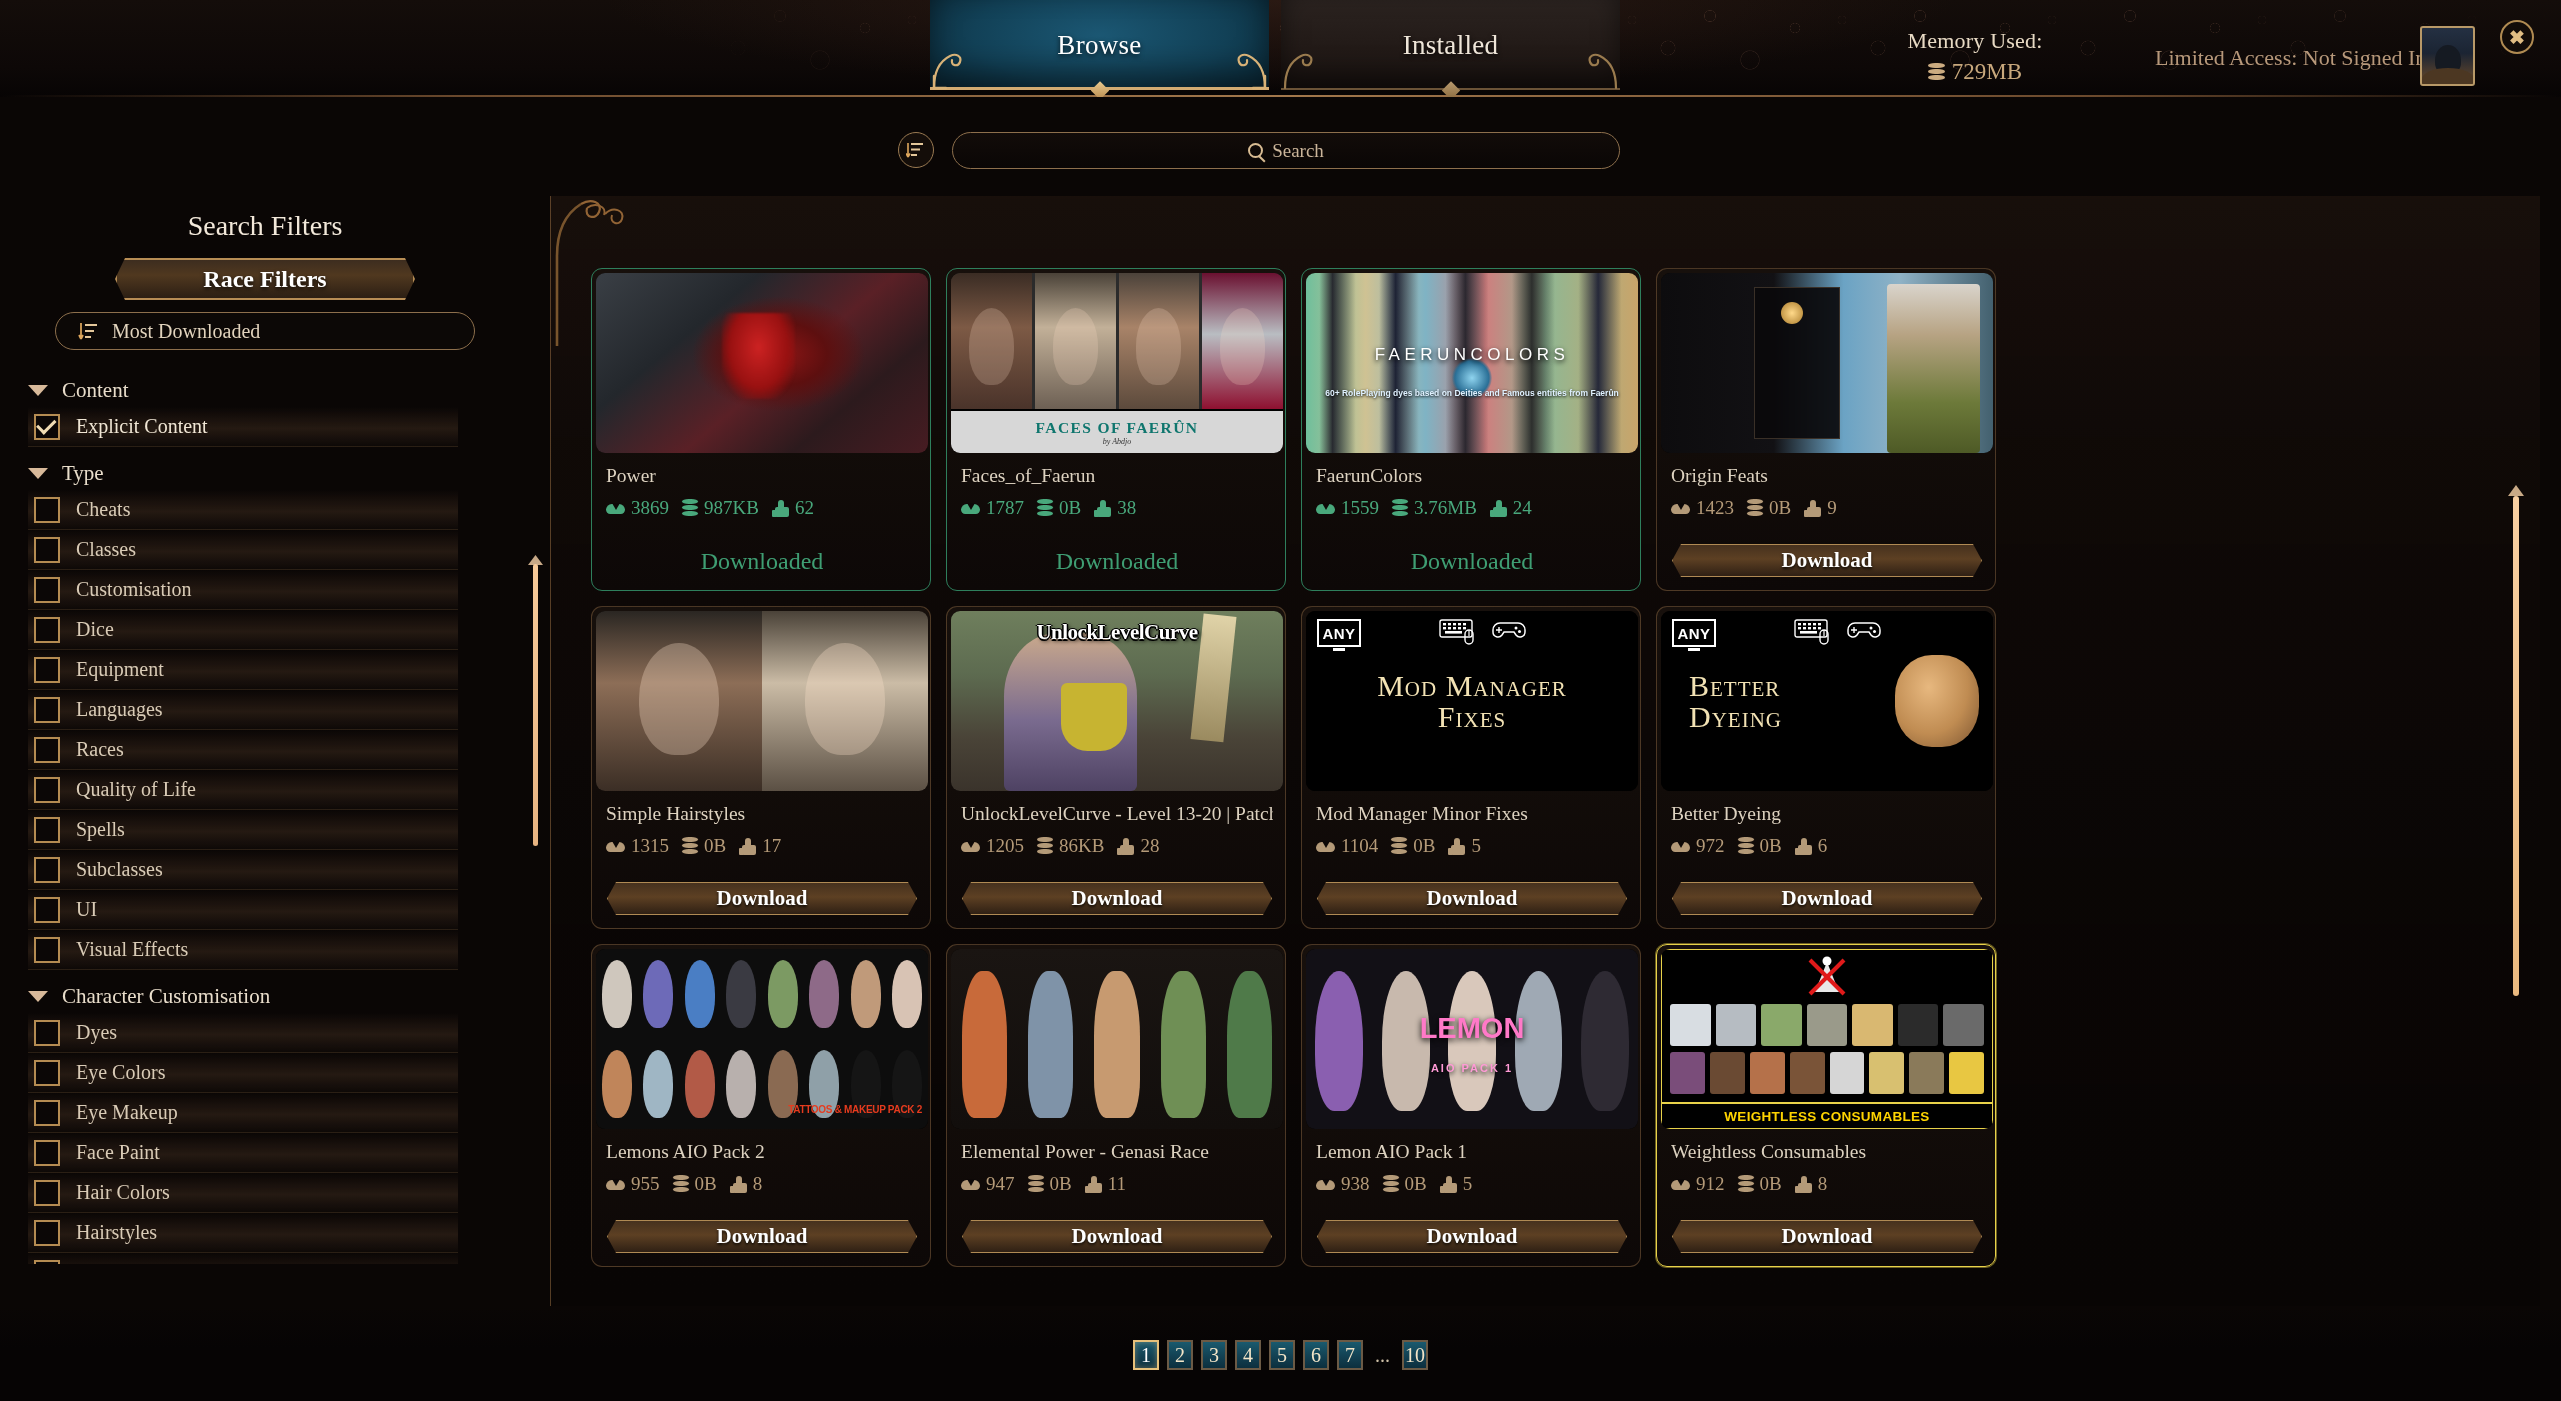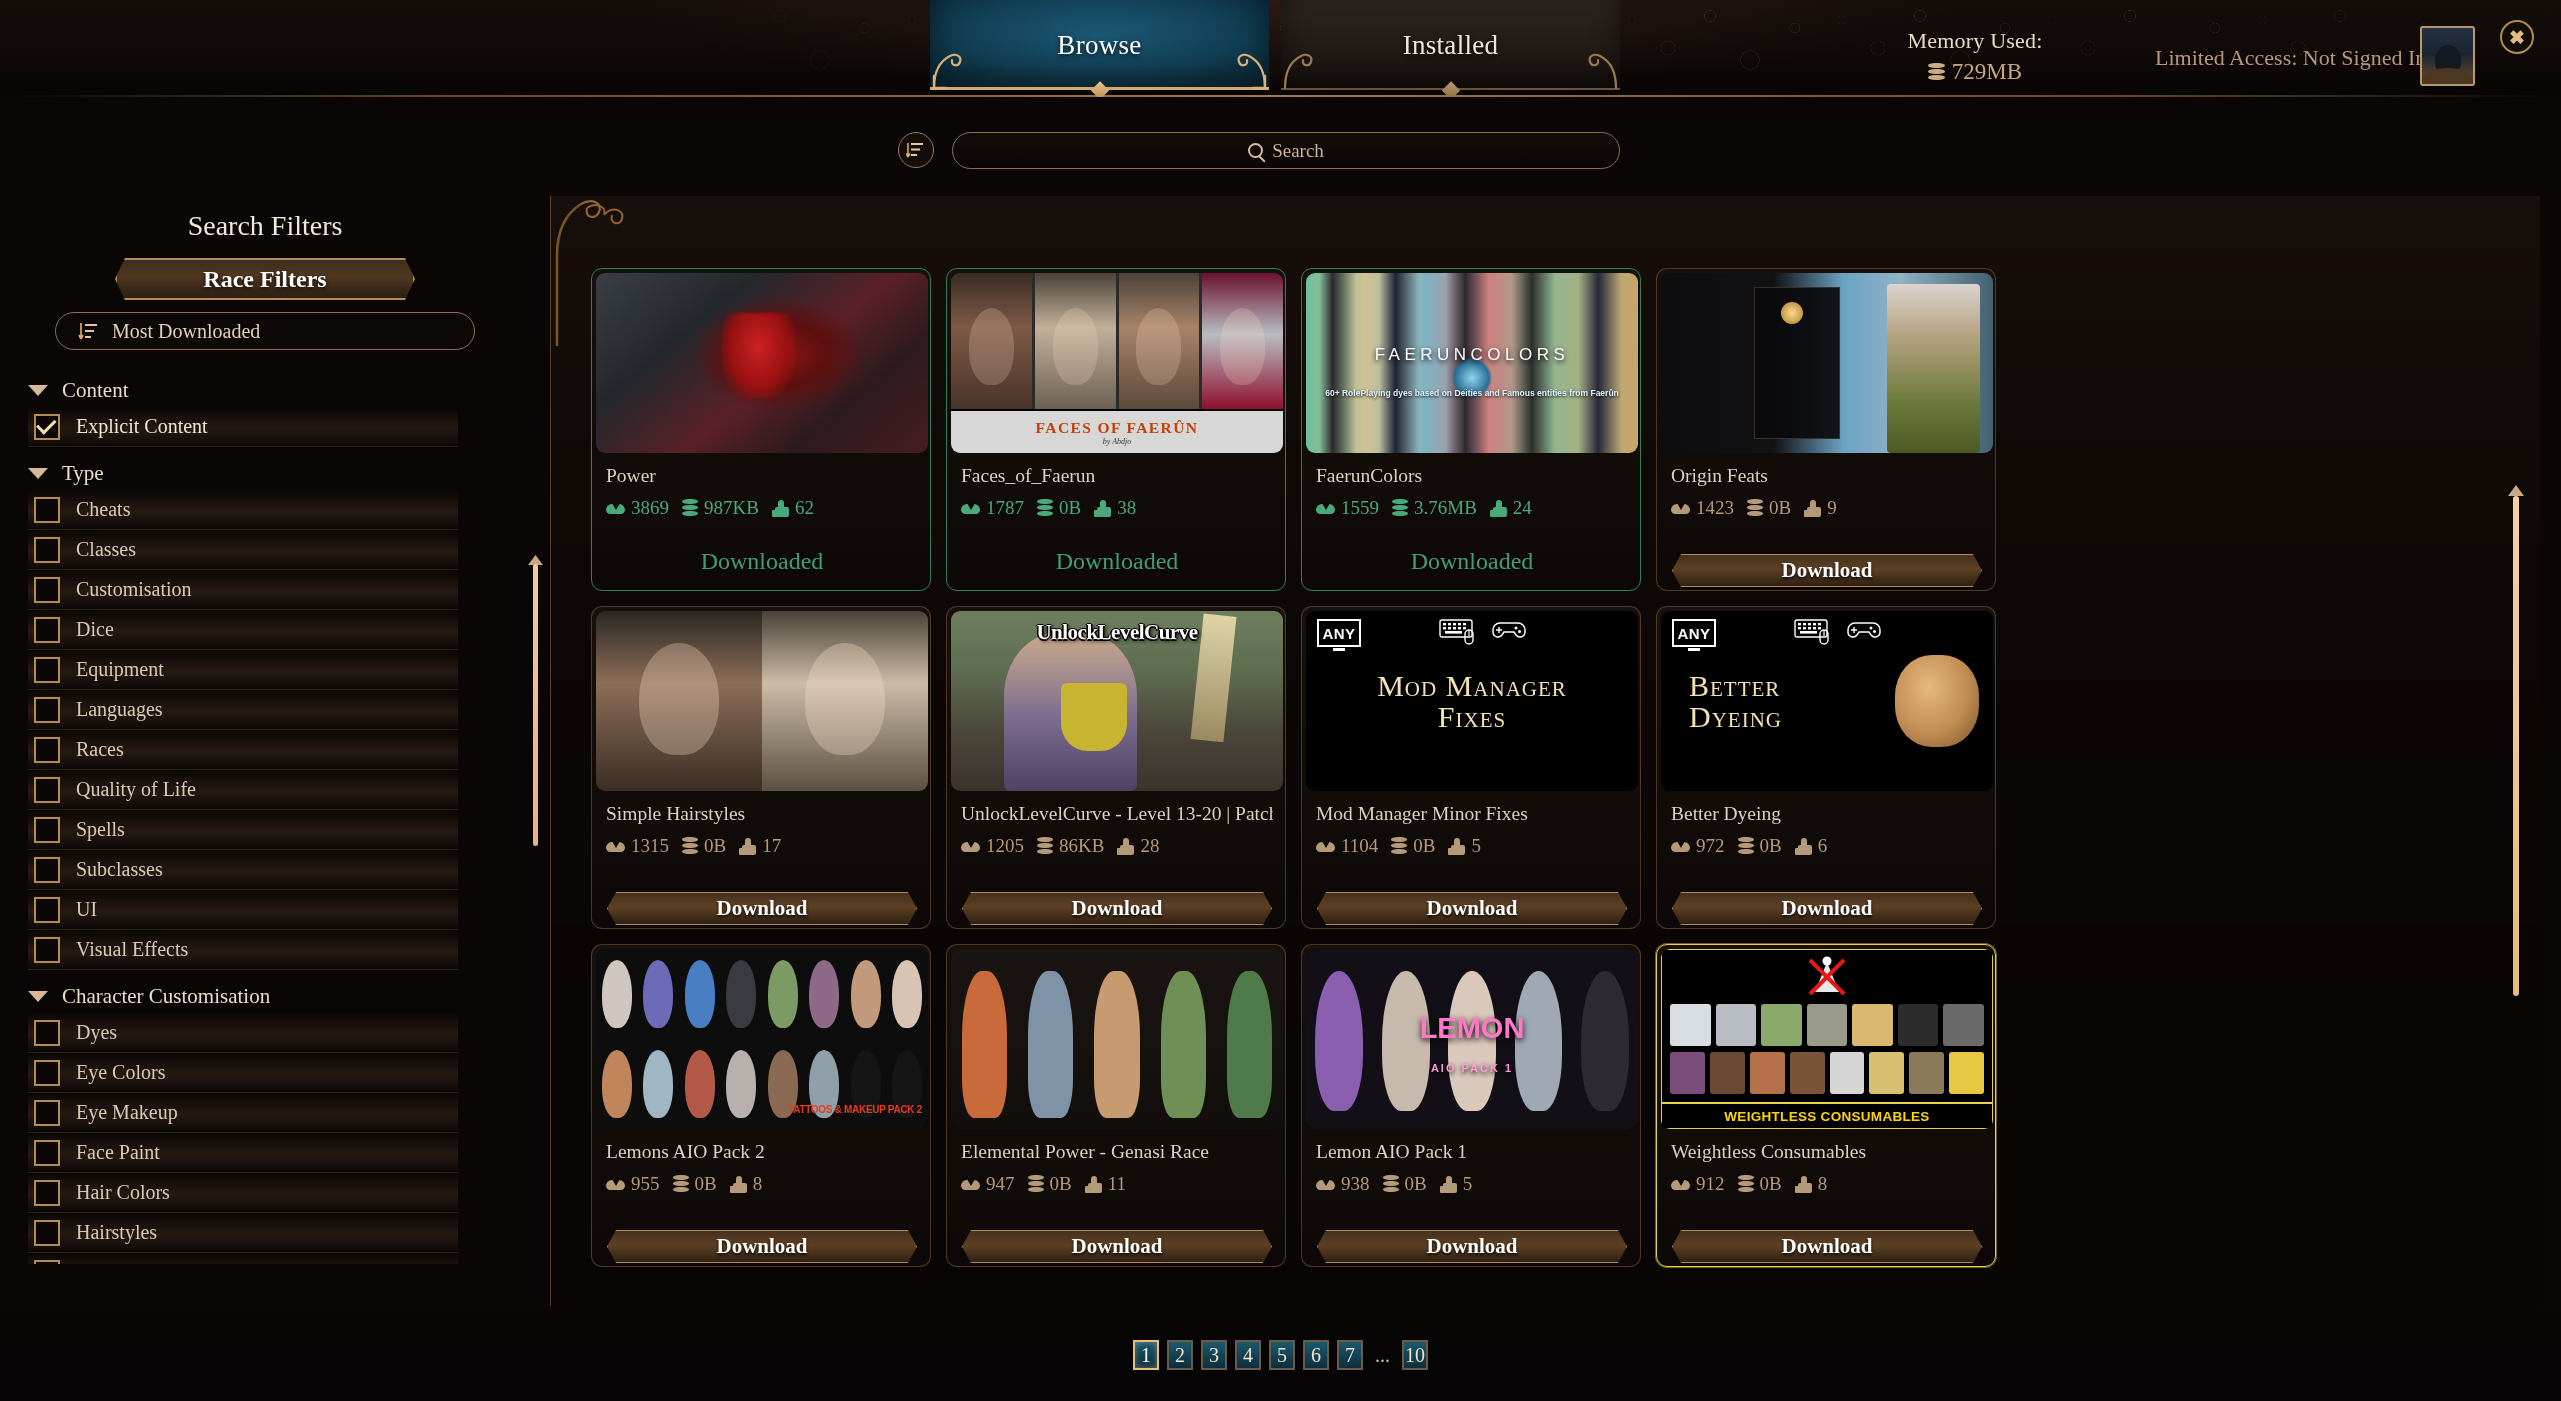--- a/index.html
+++ b/index.html
@@ -187,21 +187,21 @@
   .dl-ico .arr { position:absolute; left:6px; top:2px; width:0;height:0; border-left:4px solid transparent; border-right:4px solid transparent; border-top:7px solid #0d0807; }
   .db2 { width:16px; height:18px; position:relative; display:inline-block; }
   .db2 i { position:absolute; left:0; width:16px; height:5px; border-radius:50%/60%; background:currentColor; }
   .db2 i:nth-child(1){top:0;} .db2 i:nth-child(2){top:6px;} .db2 i:nth-child(3){top:12px;}
   .tu { width:17px; height:17px; position:relative; display:inline-block; }
   .tu .pad { position:absolute; left:3px; bottom:0; width:14px; height:10px; background:currentColor; border-radius:2px; }
   .tu .th { position:absolute; left:0; bottom:0; width:5px; height:7px; background:currentColor; border-radius:1px; }
   .tu .up { position:absolute; left:6px; top:0; width:6px; height:8px; background:currentColor; border-radius:3px 3px 0 0; }
 
   .dl-btn {
-    position:absolute; left:15px; bottom:3px; width:310px; height:33px;
+    position:absolute; left:15px; bottom:13px; width:310px; height:33px;
     display:flex; align-items:center; justify-content:center;
     color:#fff; font-size:21px; font-weight:bold; text-shadow:0 2px 3px rgba(0,0,0,.85);
     background: linear-gradient(180deg,#46311e 0%,#5d4023 45%,#2f2014 100%);
     border:1.5px solid #b08a54; border-radius:3px;
     clip-path: polygon(9px 0, calc(100% - 9px) 0, 100% 50%, calc(100% - 9px) 100%, 9px 100%, 0 50%);
   }
   .dl-state { position:absolute; left:0; bottom:15px; width:340px; text-align:center; color:#3f9e73; font-size:24px; }
 
   
   .badge-any {
@@ -223,21 +223,21 @@
   .faces { position:absolute; left:0; top:0; width:100%; height:136px; display:flex; gap:3px; background:#2b2b2b; }
   .faces > div { flex:1; position:relative; }
   .f1 { background: linear-gradient(180deg,#3a2c24 0%,#7d5a45 40%,#4a332a 100%); }
   .f2 { background: linear-gradient(180deg,#4a4238 0%,#c2b098 40%,#6d6054 100%); }
   .f3 { background: linear-gradient(180deg,#4b423a 0%,#a88368 40%,#5c4a3c 100%); }
   .f4 { background: linear-gradient(180deg,#6a1030 0%,#b9bdc2 45%,#8e1030 100%); }
   .faces > div::after { content:""; position:absolute; left:22%; top:26%; width:56%; height:56%;
       border-radius:50% 50% 45% 45%; background: rgba(255,225,200,.22); }
   .faces-banner { position:absolute; left:0; top:138px; width:100%; height:42px; background:#d7d7d7;
       display:flex; flex-direction:column; align-items:center; justify-content:center; }
-  .faces-banner .fb1 { color:#c2410c; font-size:15.5px; font-weight:bold; letter-spacing:1.4px; font-family:"Liberation Serif",serif; }
+  .faces-banner .fb1 { color:#0f766e; font-size:15.5px; font-weight:bold; letter-spacing:1.4px; font-family:"Liberation Serif",serif; }
   .faces-banner .fb2 { color:#333; font-size:8px; font-style:italic; }
 
   .art-faerun { background: linear-gradient(90deg,#6fbf9c 0%,#cfc293 18%,#7fb3c4 36%,#cf7e7e 54%,#8fb894 72%,#c9a46a 100%); }
   .art-faerun .fgpeople { position:absolute; inset:0; background:
       linear-gradient(90deg, rgba(0,0,0,0) 4%, rgba(20,16,30,.85) 8%, rgba(0,0,0,0) 15%,
                       rgba(0,0,0,0) 22%, rgba(15,18,40,.9) 27%, rgba(0,0,0,0) 34%,
                       rgba(0,0,0,0) 42%, rgba(20,22,30,.85) 48%, rgba(0,0,0,0) 55%,
                       rgba(0,0,0,0) 62%, rgba(25,25,28,.85) 68%, rgba(0,0,0,0) 75%,
                       rgba(0,0,0,0) 82%, rgba(18,22,48,.88) 88%, rgba(0,0,0,0) 95%); }
   .art-faerun .ftitle { position:absolute; left:0; top:40%; width:100%; text-align:center; color:#fff;

